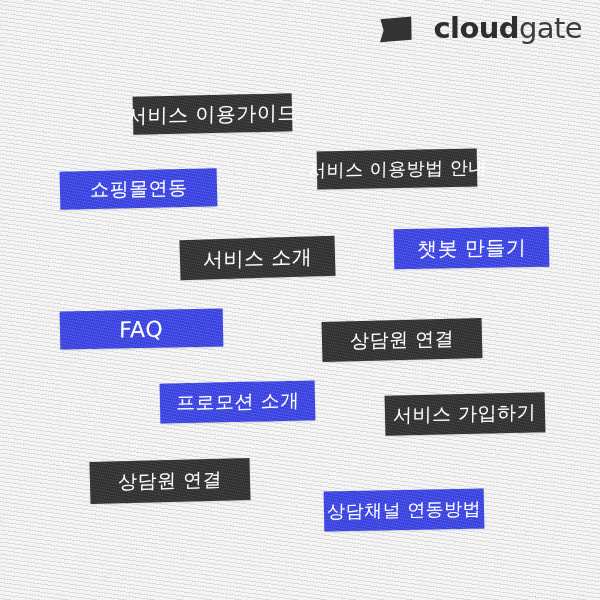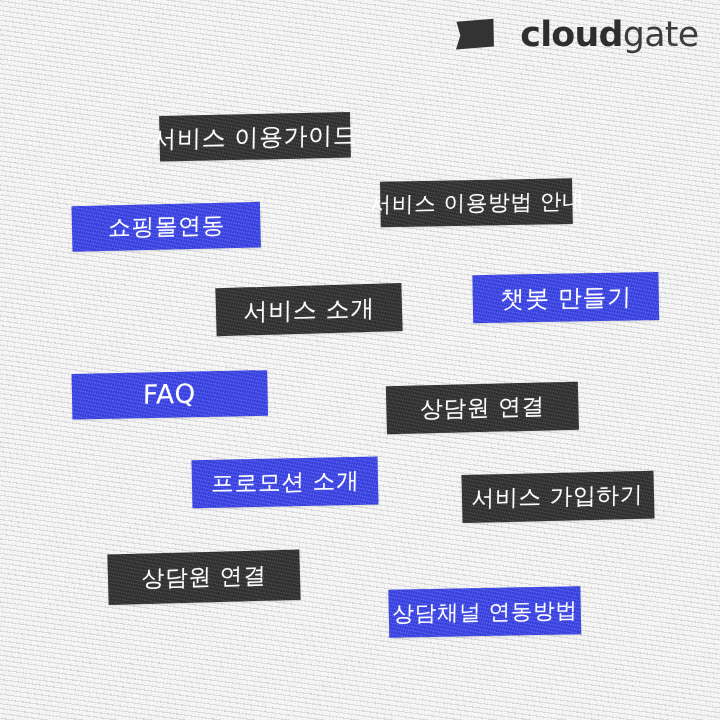--- a/index.html
+++ b/index.html
@@ -51,21 +51,21 @@
     mix-blend-mode: multiply;
     pointer-events: none;
   }
 
   
   #logo {
     position: absolute;
     top: 14px;
     right: 18px;
     display: flex;
-    align-items: center;
+    align-items: flex-end;
     gap: 21px;
     user-select: none;
   }
   #logo .mark {
     width: 34px;
     height: 27px;
     display: block;
   }
   #logo .wordmark {
     font-family: "DejaVu Sans", "Liberation Sans", sans-serif;

